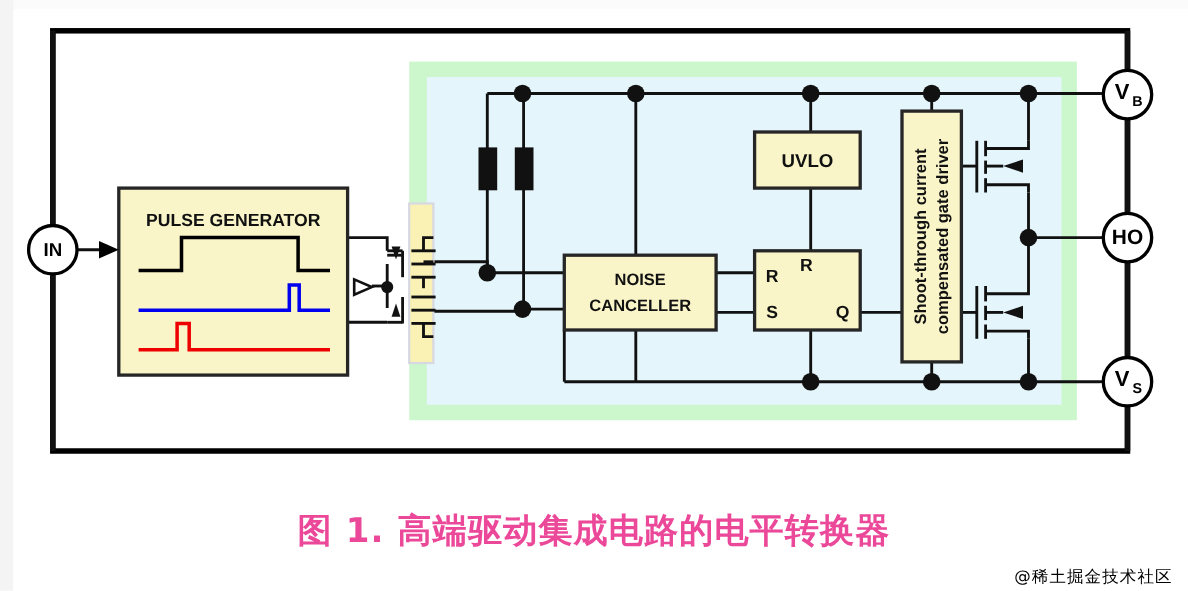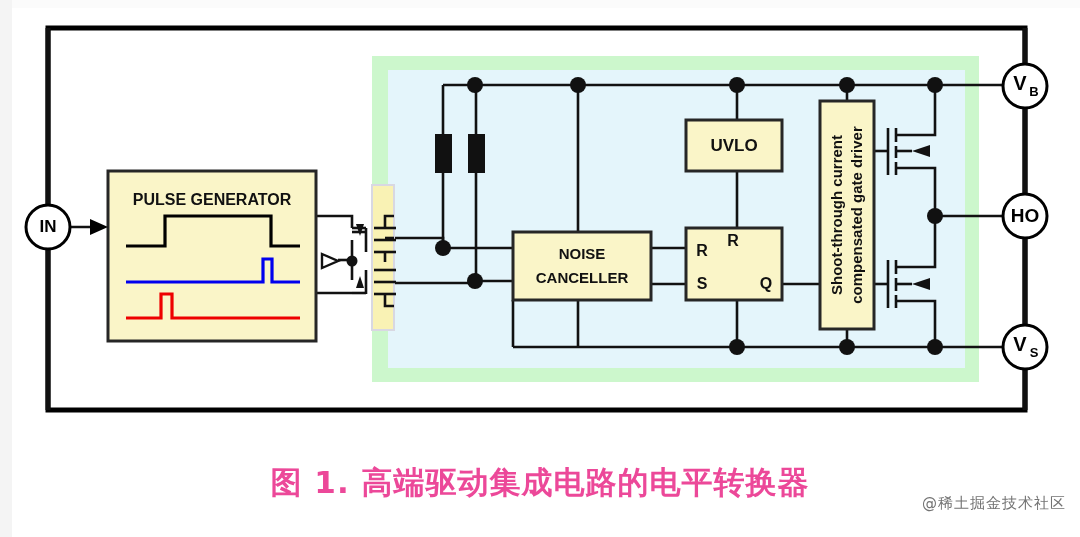--- a/index.html
+++ b/index.html
@@ -33,24 +33,24 @@
     text-align:center;
     font-family:"DejaVu Sans","Liberation Sans",sans-serif;
     font-weight:bold;
     font-size:31px;
     color:#ec4899;
     letter-spacing:1px;
   }
   .watermark{
     position:absolute;
     right:14px;
-    bottom:24px;
+    bottom:3px;
     font-family:"DejaVu Sans","Liberation Sans",sans-serif;
     font-size:15px;
-    color:#737373;
+    color:#000000;
     letter-spacing:1px;
   }
   .left-strip{
     position:absolute;left:0;top:0;width:12px;height:537px;
     background:#f4f4f4;
   }
   .top-strip{
     position:absolute;left:0;top:0;width:1080px;height:8px;background:#fbfbfb;
   }
 </style>

